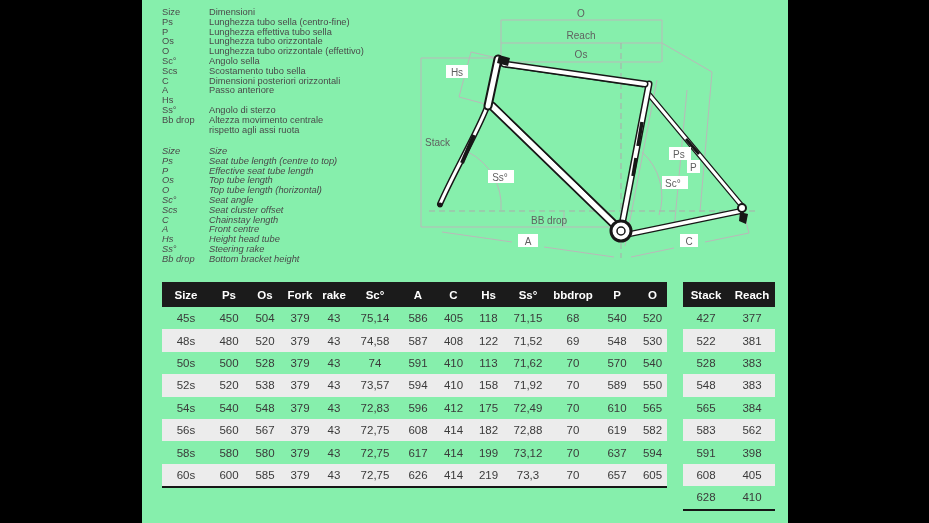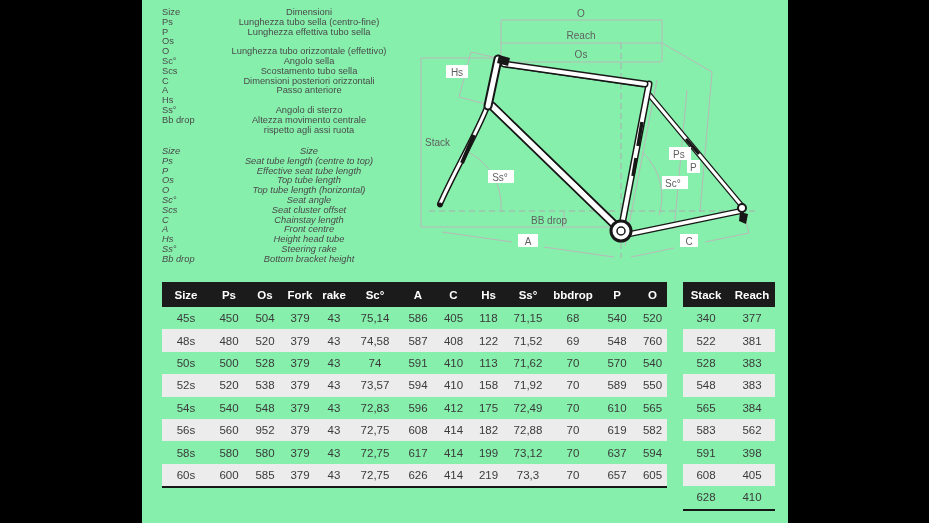--- a/index.html
+++ b/index.html
@@ -12,21 +12,21 @@
   .content{
     position:absolute;left:142px;top:0;
     width:646px;height:523px;background:#86efac;
   }
   
   .legend{position:absolute;color:#4a4a4a;font-size:9.3px;line-height:9.8px;}
   .legend-it{left:20px;top:8px;}
   .legend-en{left:20px;top:147px;font-style:italic;}
   .legend-row{display:flex;}
   .legend-term{width:47px;flex:none;}
-  .legend-desc{width:200px;white-space:pre-line;text-align:center;}
+  .legend-desc{width:200px;white-space:pre-line;}
   
   table{border-collapse:collapse;table-layout:fixed;position:absolute;top:282px;
         border-bottom:2px solid #161616;}
   .geo-table{left:20px;width:505px;}
   .sr-table{left:541px;width:92px;}
   th{background:#1b1b1b;color:#fff;font-size:11.5px;font-weight:bold;
      height:25px;padding:0;text-align:center;}
   td{font-size:11.5px;color:#3a3a3a;height:22.4px;padding:0;text-align:center;}
   tbody tr:nth-of-type(even){background:#ececec;}
   
@@ -56,20 +56,21 @@
         <span class="legend-desc">Lunghezza tubo sella (centro-fine)</span>
       </div>
 
       <div class="legend-row">
         <span class="legend-term">P</span>
         <span class="legend-desc">Lunghezza effettiva tubo sella</span>
       </div>
 
       <div class="legend-row">
         <span class="legend-term">Os</span>
+        <span class="legend-desc">Lunghezza tubo orizzontale</span>
       </div>
 
       <div class="legend-row">
         <span class="legend-term">O</span>
         <span class="legend-desc">Lunghezza tubo orizzontale (effettivo)</span>
       </div>
 
       <div class="legend-row">
         <span class="legend-term">Sc°</span>
         <span class="legend-desc">Angolo sella</span>
@@ -331,21 +332,21 @@
           <td>520</td>
           <td>379</td>
           <td>43</td>
           <td>74,58</td>
           <td>587</td>
           <td>408</td>
           <td>122</td>
           <td>71,52</td>
           <td>69</td>
           <td>548</td>
-          <td>760</td>
+          <td>530</td>
         </tr>
 
         <tr>
           <td>50s</td>
           <td>500</td>
           <td>528</td>
           <td>379</td>
           <td>43</td>
           <td>74</td>
           <td>591</td>
@@ -385,21 +386,21 @@
           <td>175</td>
           <td>72,49</td>
           <td>70</td>
           <td>610</td>
           <td>565</td>
         </tr>
 
         <tr>
           <td>56s</td>
           <td>560</td>
-          <td>952</td>
+          <td>567</td>
           <td>379</td>
           <td>43</td>
           <td>72,75</td>
           <td>608</td>
           <td>414</td>
           <td>182</td>
           <td>72,88</td>
           <td>70</td>
           <td>619</td>
           <td>582</td>
@@ -447,21 +448,21 @@
     <thead>
       <tr>
 
       <th>Stack</th>
           <th>Reach</th>
         </tr>
     </thead>
     <tbody>
 
         <tr>
-          <td>340</td>
+          <td>427</td>
           <td>377</td>
         </tr>
 
         <tr>
           <td>522</td>
           <td>381</td>
         </tr>
 
         <tr>
           <td>528</td>

